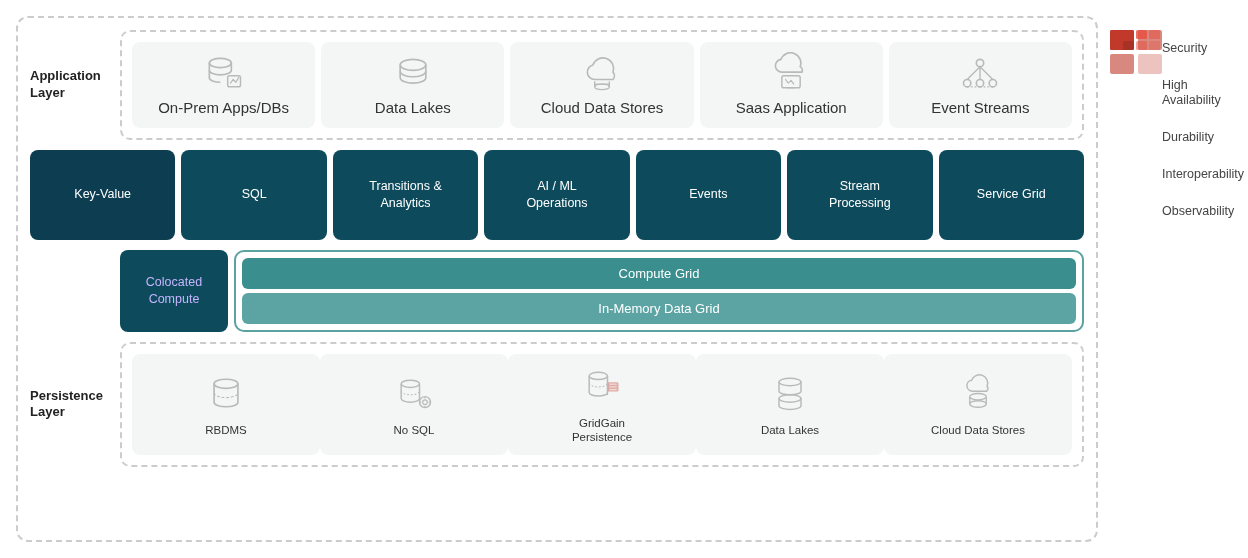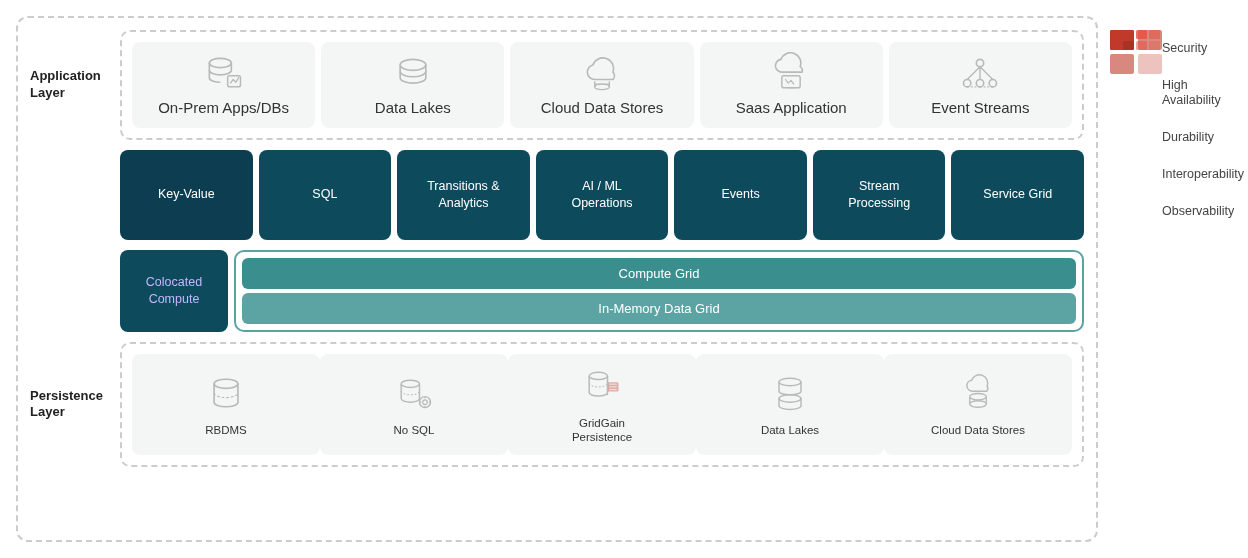--- a/index.html
+++ b/index.html
@@ -75,20 +75,21 @@
       width: 44px;
       height: 44px;
       opacity: 0.55;
     }
 
     
     .middle-band {
       display: flex;
       gap: 0;
       align-items: stretch;
+      flex-direction: column;
     }
     .dark-cards {
       display: flex;
       gap: 6px;
       flex: 1;
       padding-left: 0;
     }
     .dark-card {
       flex: 1;
       background: #0d4a5c;

